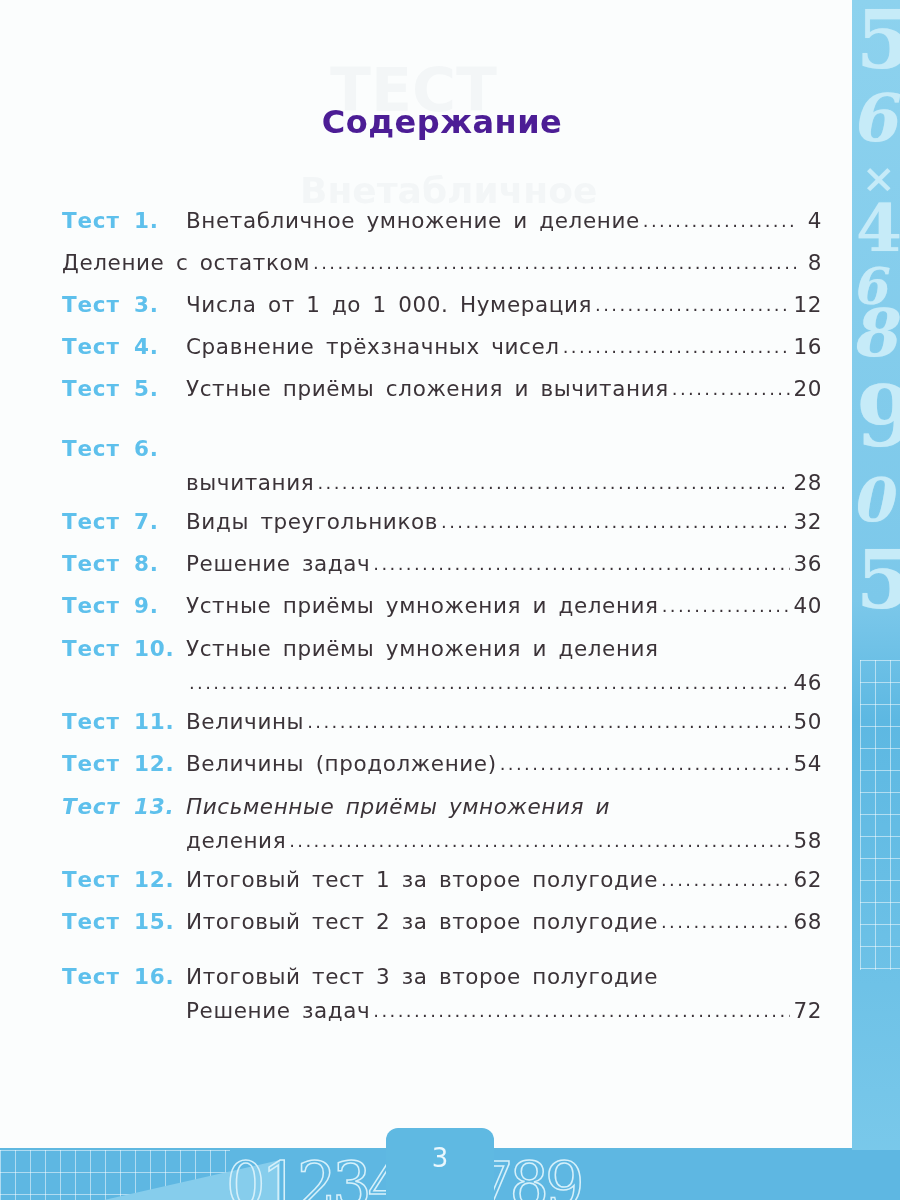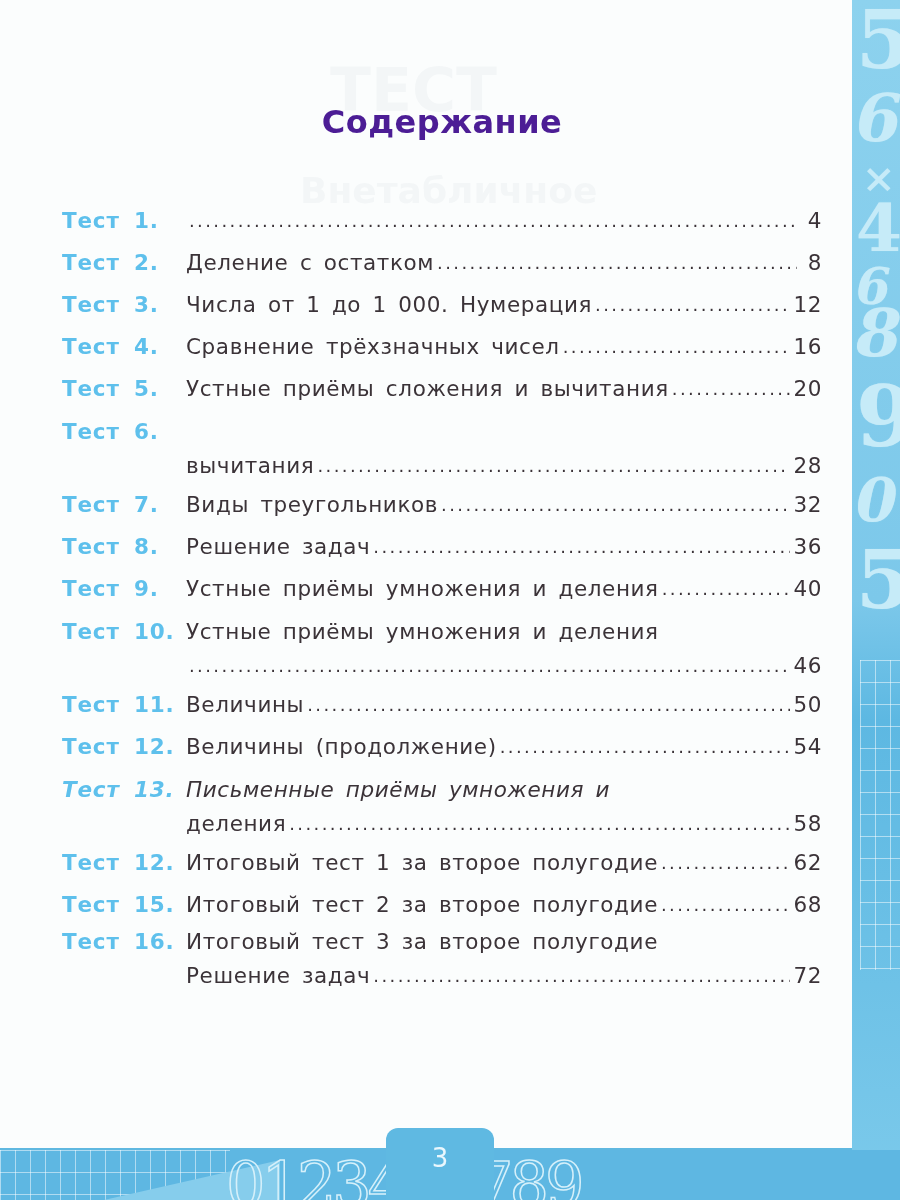--- a/index.html
+++ b/index.html
@@ -89,27 +89,27 @@
   <div class="ghost" style="left:330px;top:55px;font-size:60px;">ТЕСТ</div>
   <div class="ghost" style="left:300px;top:170px;font-size:36px;">Внетабличное</div>
 
   <h1 class="title">Содержание</h1>
 
   <div class="toc">
 
     <div class="entry">
       <div class="line">
           <span class="label">Тест 1.</span>
+          <span class="text">Внетабличное умножение и деление</span>
           <span class="dots"></span>
           <span class="page-num">4</span>
         </div>
     </div>
     <div class="entry">
       <div class="line">
-          <span class="label">Тест 2.</span>
           <span class="text">Деление с остатком</span>
           <span class="dots"></span>
           <span class="page-num">8</span>
         </div>
     </div>
     <div class="entry">
       <div class="line">
           <span class="label">Тест 3.</span>
           <span class="text">Числа от 1 до 1 000. Нумерация</span>
           <span class="dots"></span>
@@ -126,21 +126,21 @@
     </div>
     <div class="entry">
       <div class="line">
           <span class="label">Тест 5.</span>
           <span class="text">Устные приёмы сложения и вычитания</span>
           <span class="dots"></span>
           <span class="page-num">20</span>
         </div>
     </div>
     <div class="entry">
-      <div class="line" style="height:32px;line-height:32px;margin-top:6px;">
+      <div class="line" style="height:32px;line-height:32px;margin-top:23px;">
           <span class="label">Тест 6.</span>
         </div>
       <div class="line" style="height:36px;line-height:36px;">
           <span class="label spacer">Тест 0.</span>
           <span class="text">вычитания</span>
           <span class="dots"></span>
           <span class="page-num">28</span>
         </div>
     </div>
     <div class="entry">
@@ -216,21 +216,21 @@
     </div>
     <div class="entry">
       <div class="line">
           <span class="label">Тест 15.</span>
           <span class="text">Итоговый тест 2 за второе полугодие</span>
           <span class="dots"></span>
           <span class="page-num">68</span>
         </div>
     </div>
     <div class="entry">
-      <div class="line" style="height:32px;line-height:32px;margin-top:0;">
+      <div class="line" style="height:32px;line-height:32px;margin-top:18px;">
           <span class="label">Тест 16.</span>
           <span class="text">Итоговый тест 3 за второе полугодие</span>
         </div>
       <div class="line" style="height:36px;line-height:36px;">
           <span class="label spacer">Тест 0.</span>
           <span class="text">Решение задач</span>
           <span class="dots"></span>
           <span class="page-num">72</span>
         </div>
     </div>

